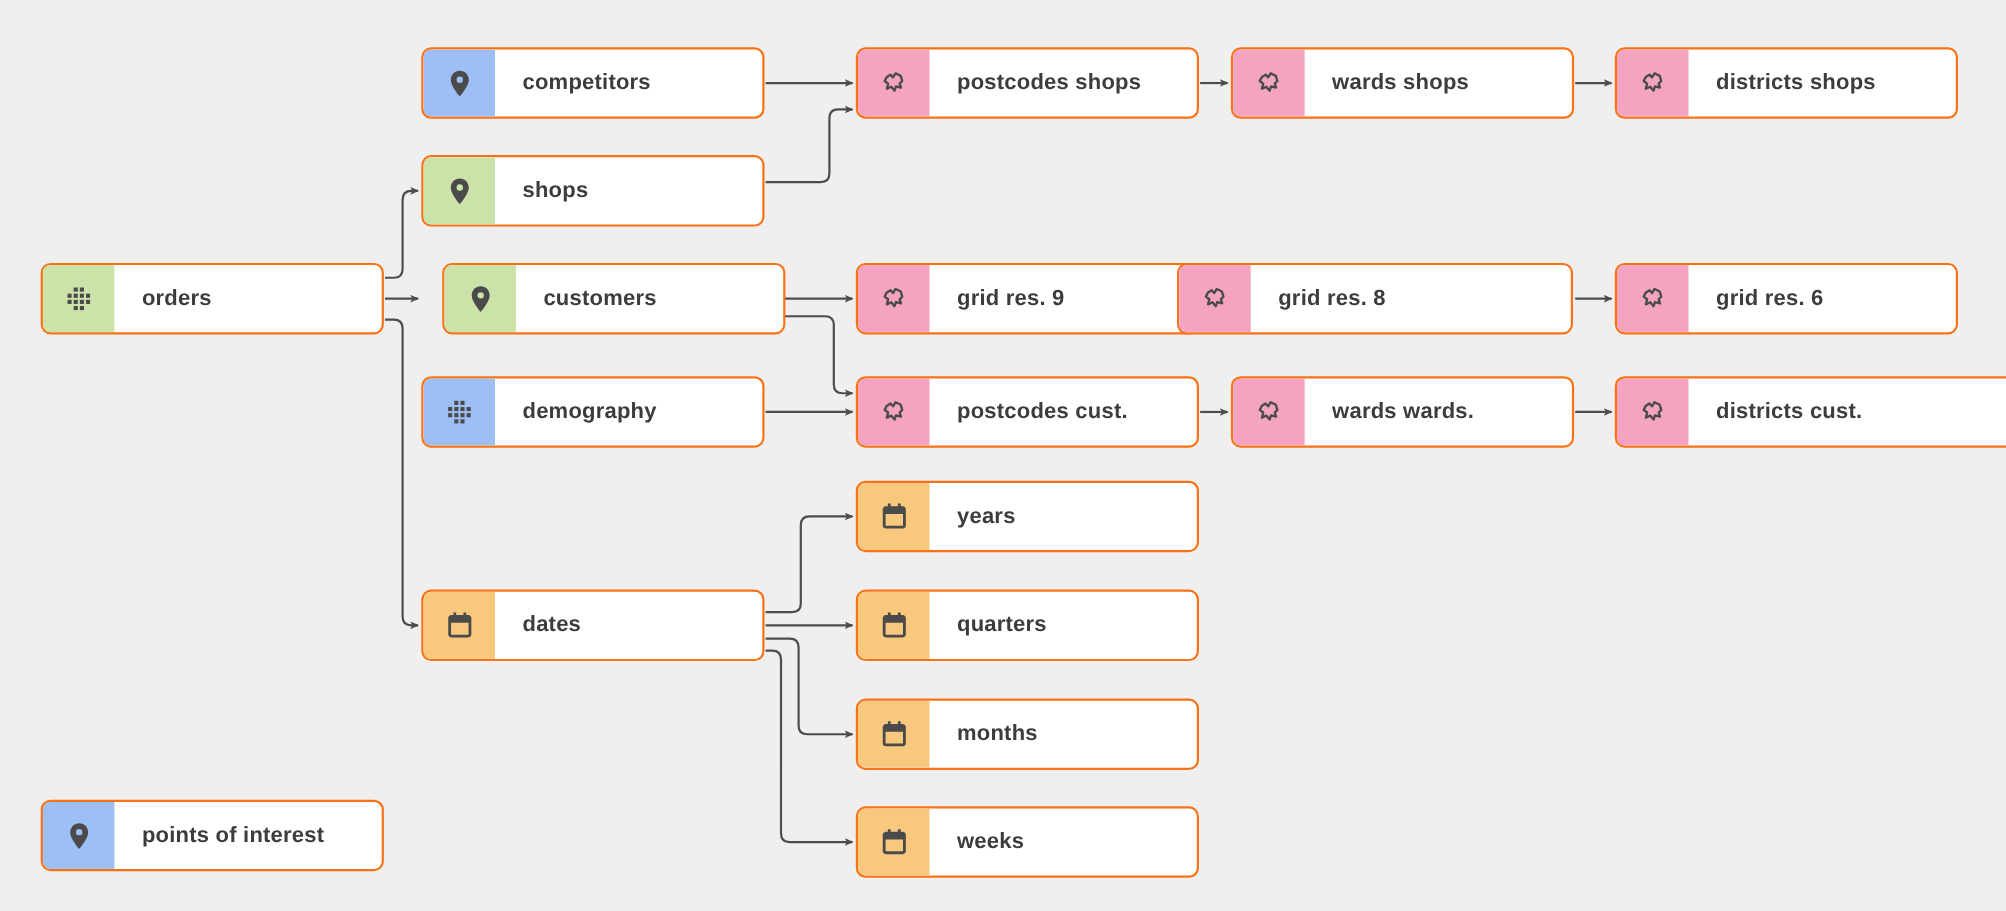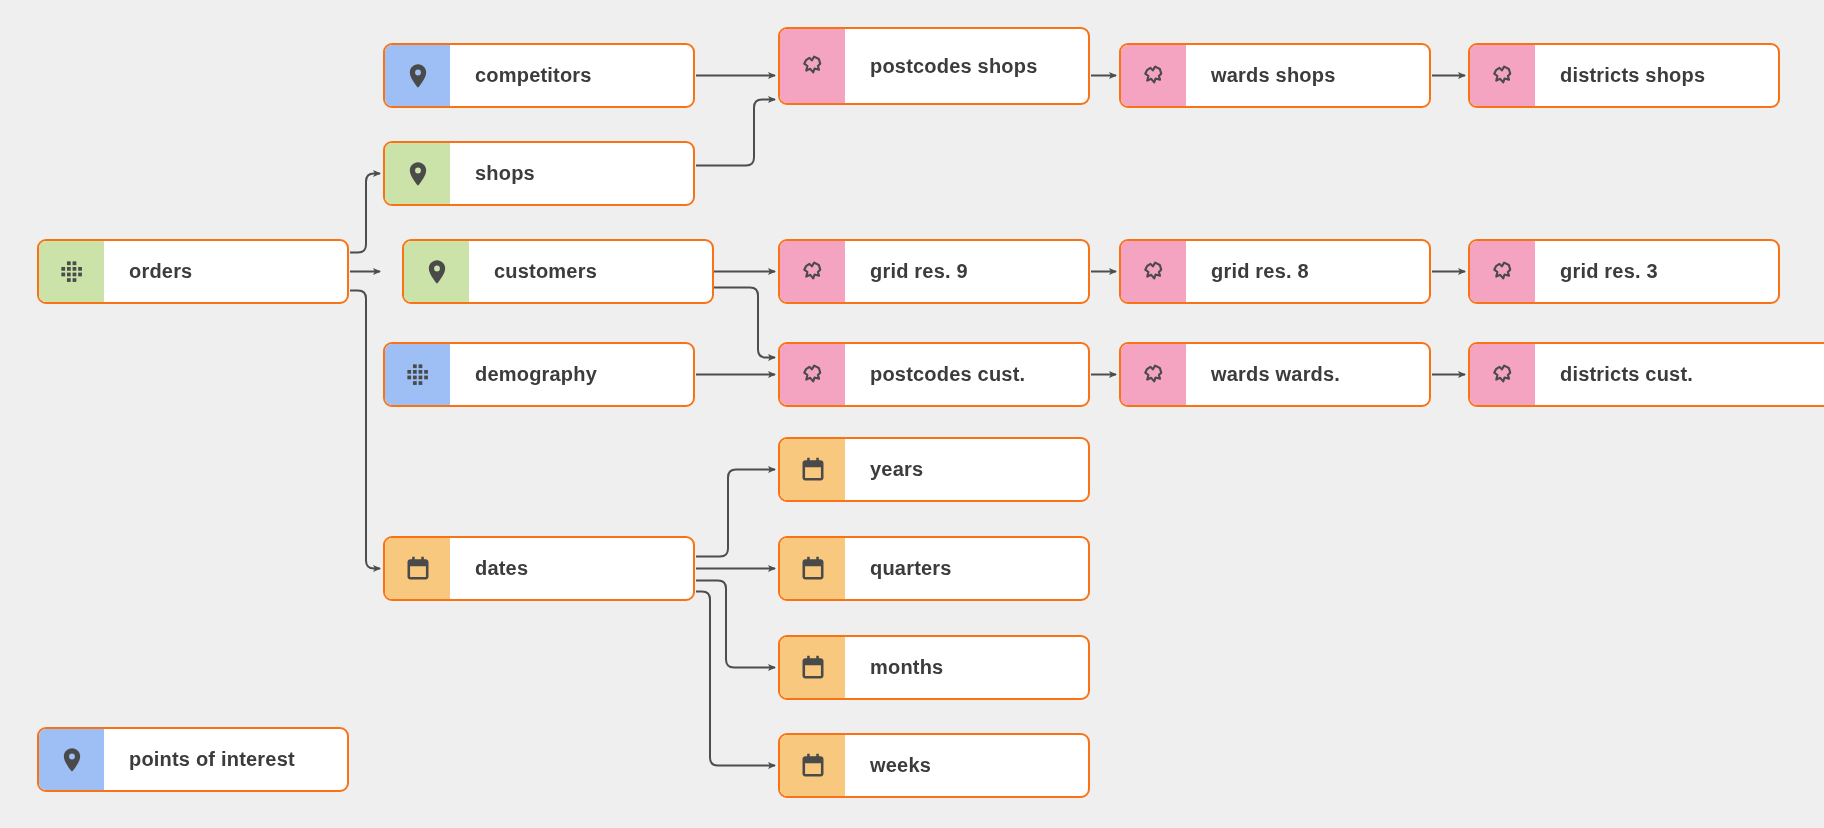--- a/index.html
+++ b/index.html
@@ -94,21 +94,21 @@
 
 <div id="canvas">
     <div class="node" style="left: 383px; top: 43px; width: 312px; height: 65px;">
     <div class="icon-sec" style="background: rgb(157, 191, 245);">
       <svg class="icon">
           <use href="#icon-location-pin"></use>
         </svg>
     </div>
     <div class="label">competitors</div>
   </div>
-    <div class="node" style="left: 778px; top: 27px; width: 312px; height: 78px;">
+    <div class="node" style="left: 778px; top: 43px; width: 312px; height: 65px;">
     <div class="icon-sec" style="background: rgb(244, 163, 192);">
       <svg class="icon">
           <use href="#icon-region"></use>
         </svg>
     </div>
     <div class="label">postcodes shops</div>
   </div>
     <div class="node" style="left: 1119px; top: 43px; width: 312px; height: 65px;">
     <div class="icon-sec" style="background: rgb(244, 163, 192);">
       <svg class="icon">
@@ -150,35 +150,35 @@
     <div class="label">customers</div>
   </div>
     <div class="node" style="left: 778px; top: 239px; width: 312px; height: 65px;">
     <div class="icon-sec" style="background: rgb(244, 163, 192);">
       <svg class="icon">
           <use href="#icon-region"></use>
         </svg>
     </div>
     <div class="label">grid res. 9</div>
   </div>
-    <div class="node" style="left: 1119px; top: 239px; width: 312px; height: 65px; text-align: center;">
+    <div class="node" style="left: 1070px; top: 239px; width: 360px; height: 65px; text-align: center;">
     <div class="icon-sec" style="background: rgb(244, 163, 192);">
       <svg class="icon">
           <use href="#icon-region"></use>
         </svg>
     </div>
     <div class="label">grid res. 8</div>
   </div>
     <div class="node" style="left: 1468px; top: 239px; width: 312px; height: 65px;">
     <div class="icon-sec" style="background: rgb(244, 163, 192);">
       <svg class="icon">
           <use href="#icon-region"></use>
         </svg>
     </div>
-    <div class="label">grid res. 3</div>
+    <div class="label">grid res. 6</div>
   </div>
     <div class="node" style="left: 383px; top: 342px; width: 312px; height: 65px;">
     <div class="icon-sec" style="background: rgb(157, 191, 245);">
       <svg class="icon">
           <use href="#icon-dot-grid"></use>
         </svg>
     </div>
     <div class="label">demography</div>
   </div>
     <div class="node" style="left: 778px; top: 342px; width: 312px; height: 65px;">

